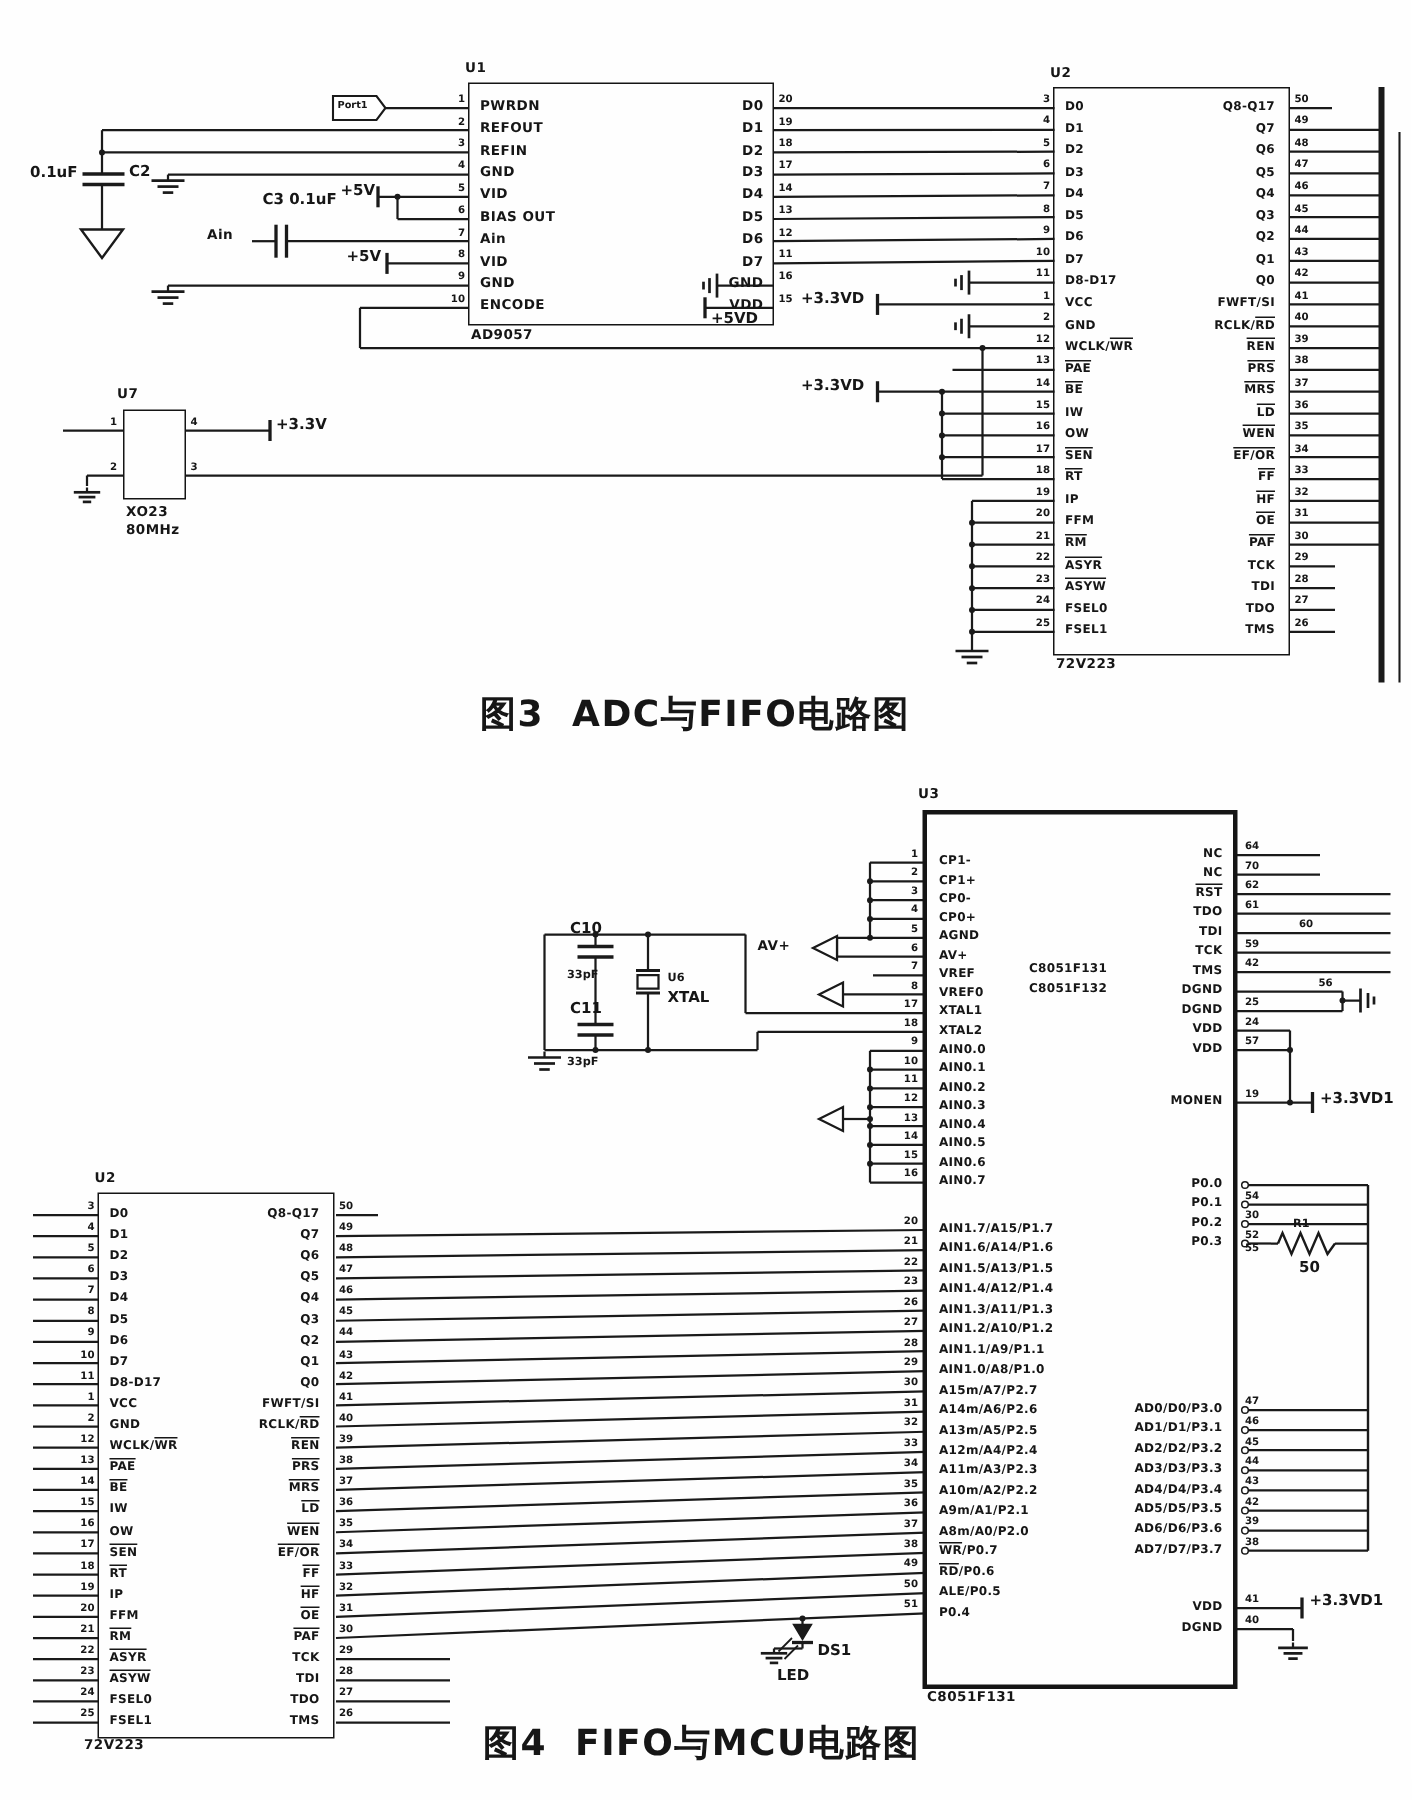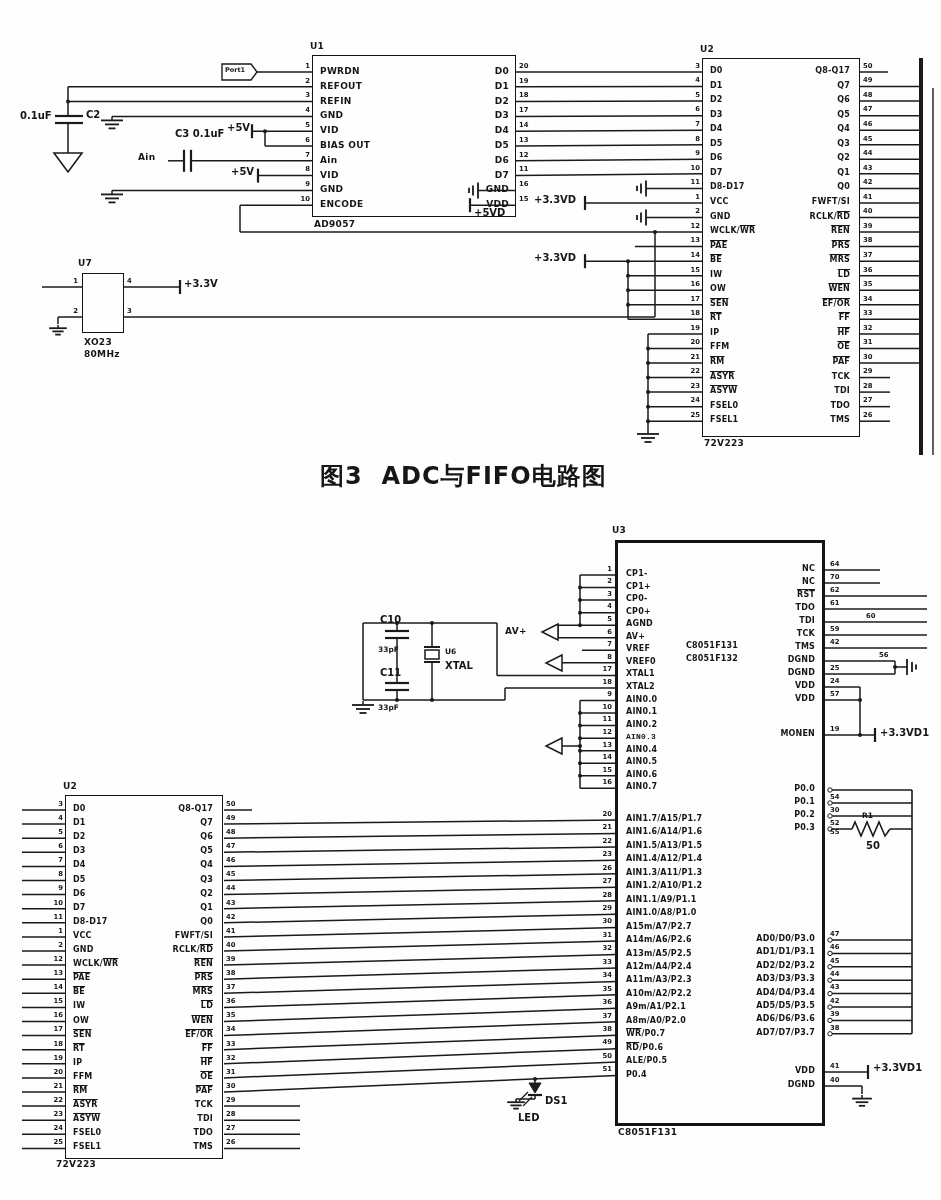--- a/index.html
+++ b/index.html
@@ -351,20 +351,21 @@
   <div class="t sm" style="left:378px;top:704px">33pF</div>
   <div class="t sm" style="left:445px;top:648px">U6</div>
   <div class="t net" style="left:445px;top:661px">XTAL</div>
   <div class="t pla" style="left:505px;top:627px">AV+</div>
   <div class="t net" style="left:880px;top:728px">+3.3VD1</div>
   <div class="t net" style="left:873px;top:1063px">+3.3VD1</div>
   <div class="t sm" style="left:862px;top:812px">R1</div>
   <div class="t net" style="left:866px;top:841px">50</div>
   <div class="t net" style="left:545px;top:1096px">DS1</div>
   <div class="t net" style="left:518px;top:1113px">LED</div>
+  <div class="t cap" style="left:322px;top:1150px">图4  FIFO与MCU电路图</div>
 <div class="box" style="left: 312px; top: 55px; width: 202px; height: 160px;"></div>
     <div class="t ref" style="left: 310px; top: 42px;">U1</div>
     <div class="t ref" style="left: 314px; top: 220px;">AD9057</div>
     <div class="t pla" style="left: 320px; top: 67px;">PWRDN</div>
     <div class="t pn" style="left: 292px; top: 62.8px; width: 18px; text-align: right;">1</div>
     <div class="t pla" style="left: 320px; top: 81.8px;">REFOUT</div>
     <div class="t pn" style="left: 292px; top: 77.6px; width: 18px; text-align: right;">2</div>
     <div class="t pla" style="left: 320px; top: 96.6px;">REFIN</div>
     <div class="t pn" style="left: 292px; top: 92.4px; width: 18px; text-align: right;">3</div>
     <div class="t pla" style="left: 320px; top: 111.4px;">GND</div>
@@ -631,21 +632,21 @@
     <div class="t pl" style="left: 626px; top: 670.4px;">XTAL1</div>
     <div class="t pn" style="left: 594px; top: 666.2px; width: 18px; text-align: right;">17</div>
     <div class="t pl" style="left: 626px; top: 682.95px;">XTAL2</div>
     <div class="t pn" style="left: 594px; top: 678.75px; width: 18px; text-align: right;">18</div>
     <div class="t pl" style="left: 626px; top: 695.5px;">AIN0.0</div>
     <div class="t pn" style="left: 594px; top: 691.3px; width: 18px; text-align: right;">9</div>
     <div class="t pl" style="left: 626px; top: 708.05px;">AIN0.1</div>
     <div class="t pn" style="left: 594px; top: 703.85px; width: 18px; text-align: right;">10</div>
     <div class="t pl" style="left: 626px; top: 720.6px;">AIN0.2</div>
     <div class="t pn" style="left: 594px; top: 716.4px; width: 18px; text-align: right;">11</div>
-    <div class="t pl" style="left: 626px; top: 733.15px; font-family: Liberation Mono, monospace;">AIN0.3</div>
+    <div class="t pl" style="left: 626px; top: 733.15px;">AIN0.3</div>
     <div class="t pn" style="left: 594px; top: 728.95px; width: 18px; text-align: right;">12</div>
     <div class="t pl" style="left: 626px; top: 745.7px;">AIN0.4</div>
     <div class="t pn" style="left: 594px; top: 741.5px; width: 18px; text-align: right;">13</div>
     <div class="t pl" style="left: 626px; top: 758.25px;">AIN0.5</div>
     <div class="t pn" style="left: 594px; top: 754.05px; width: 18px; text-align: right;">14</div>
     <div class="t pl" style="left: 626px; top: 770.8px;">AIN0.6</div>
     <div class="t pn" style="left: 594px; top: 766.6px; width: 18px; text-align: right;">15</div>
     <div class="t pl" style="left: 626px; top: 783.35px;">AIN0.7</div>
     <div class="t pn" style="left: 594px; top: 779.15px; width: 18px; text-align: right;">16</div>
     <div class="t pl" style="left: 626px; top: 815px;">AIN1.7/A15/P1.7</div>

